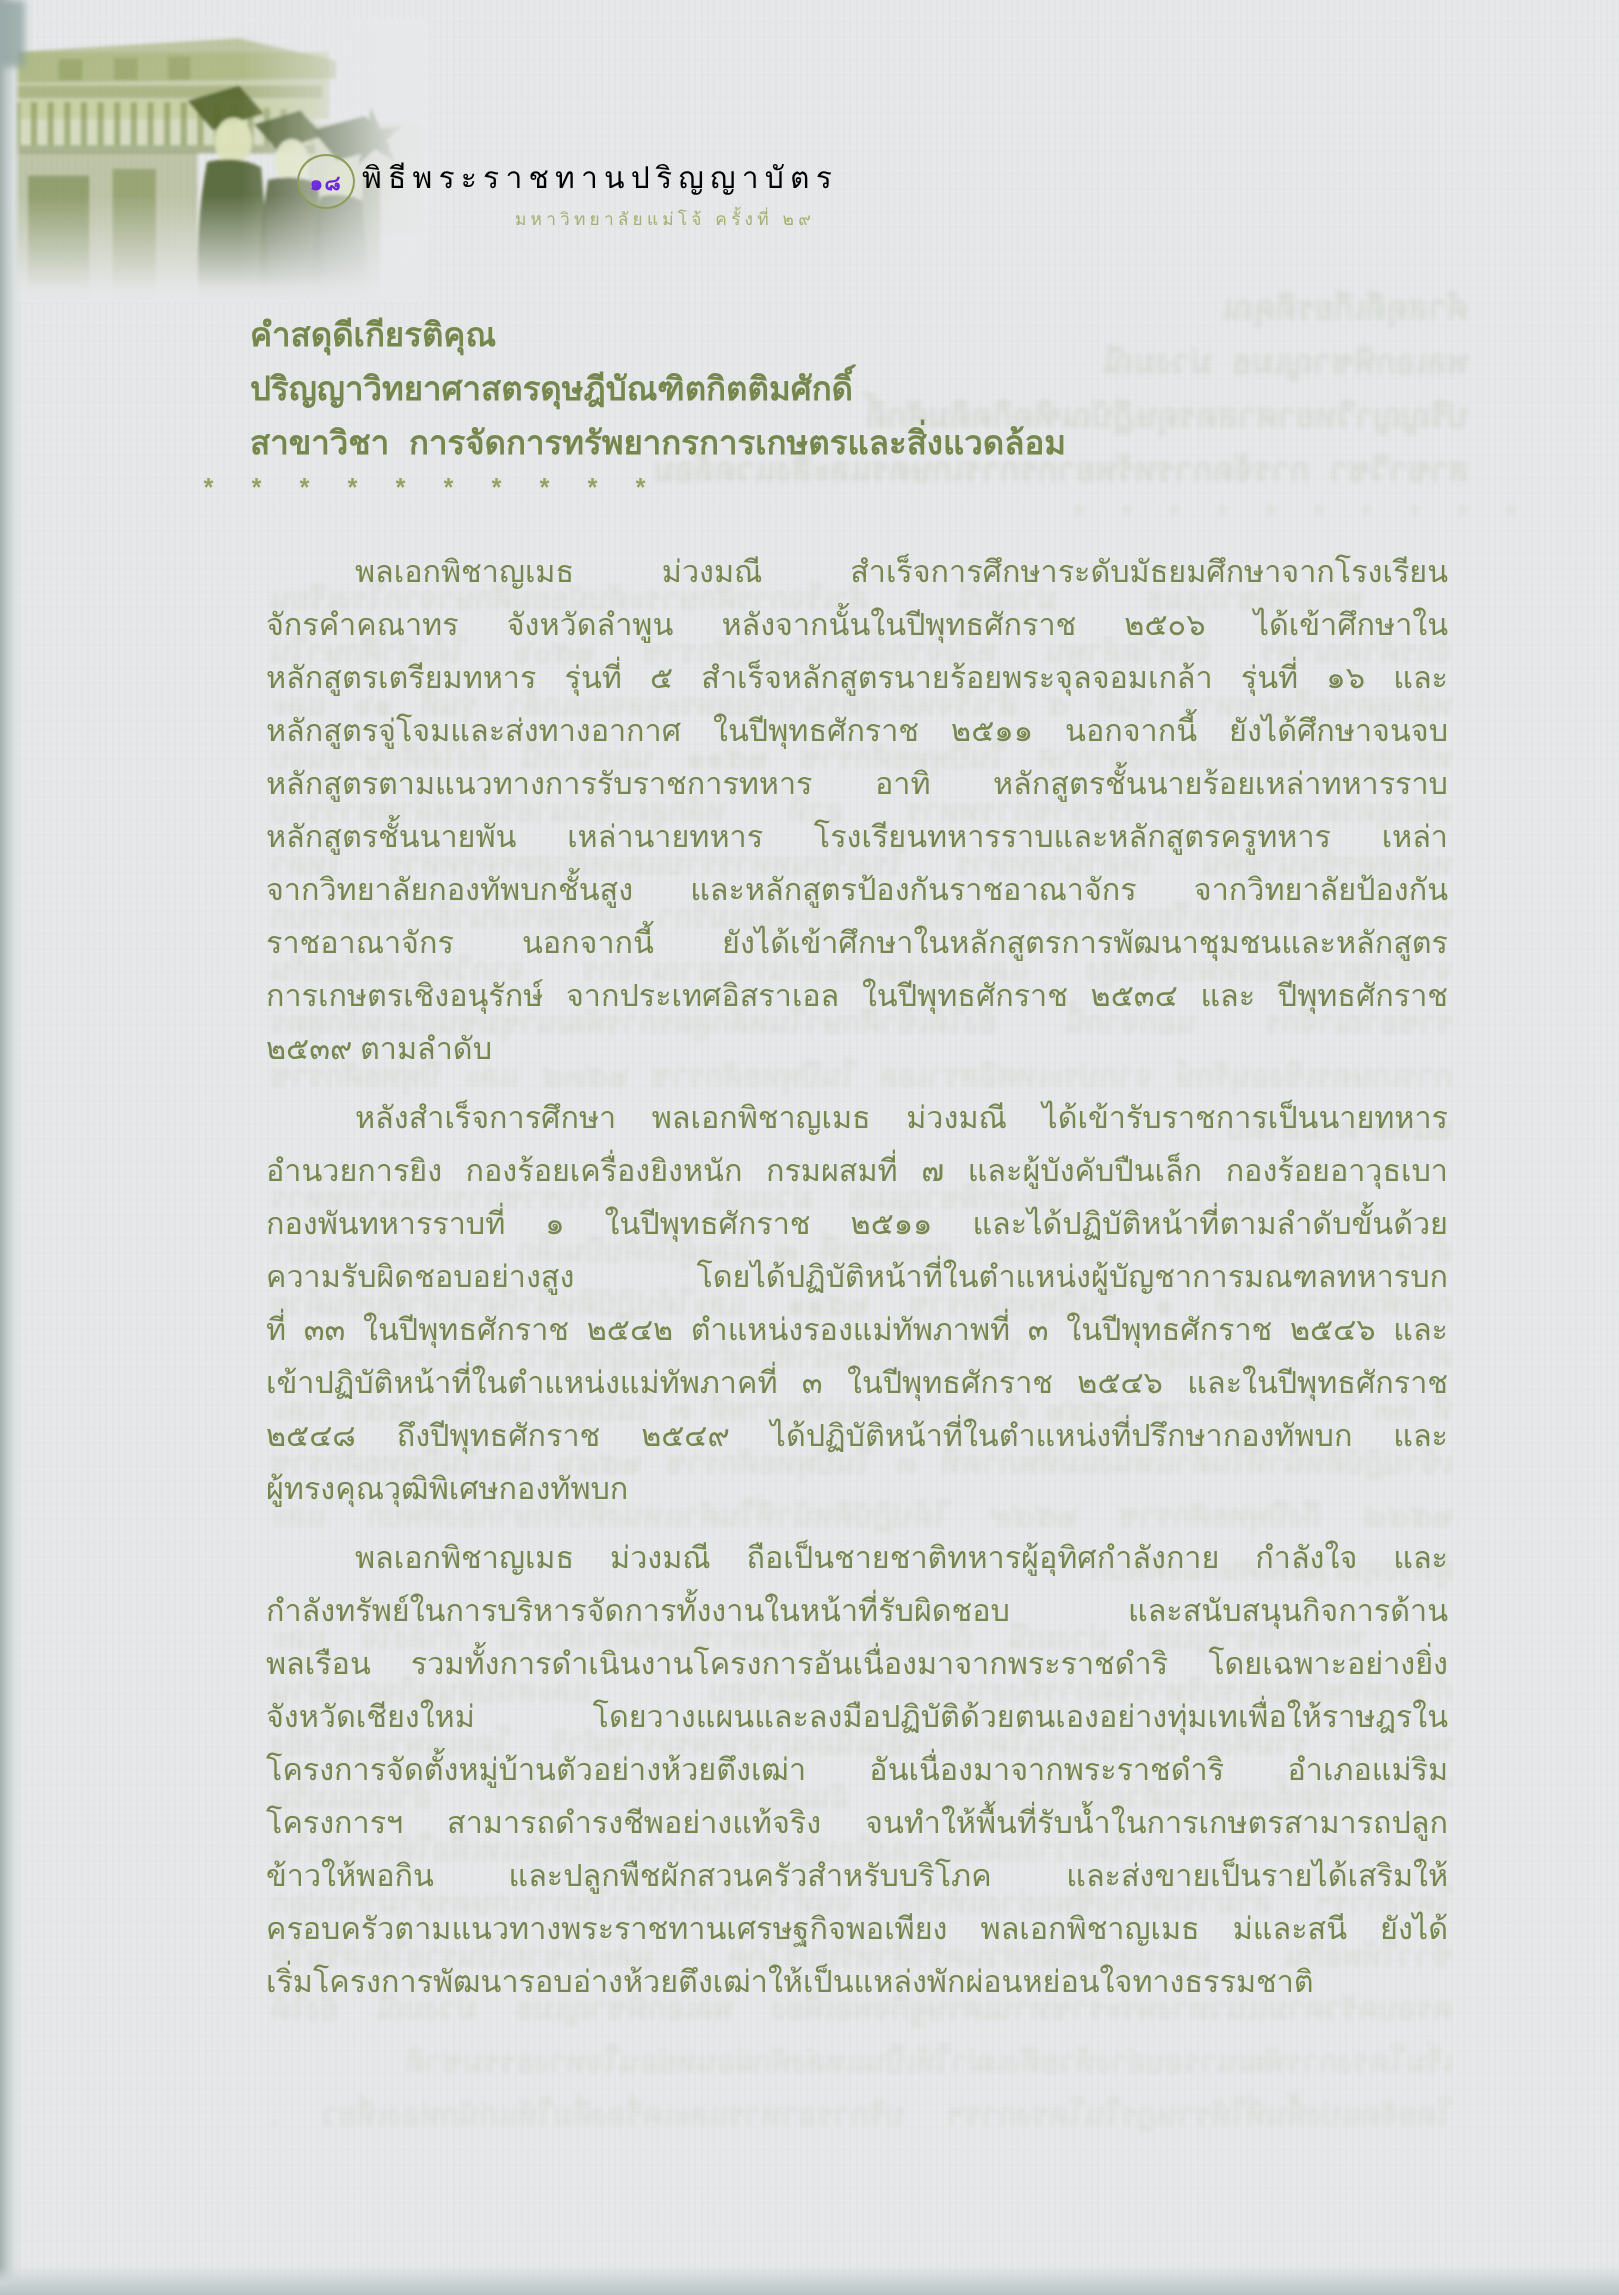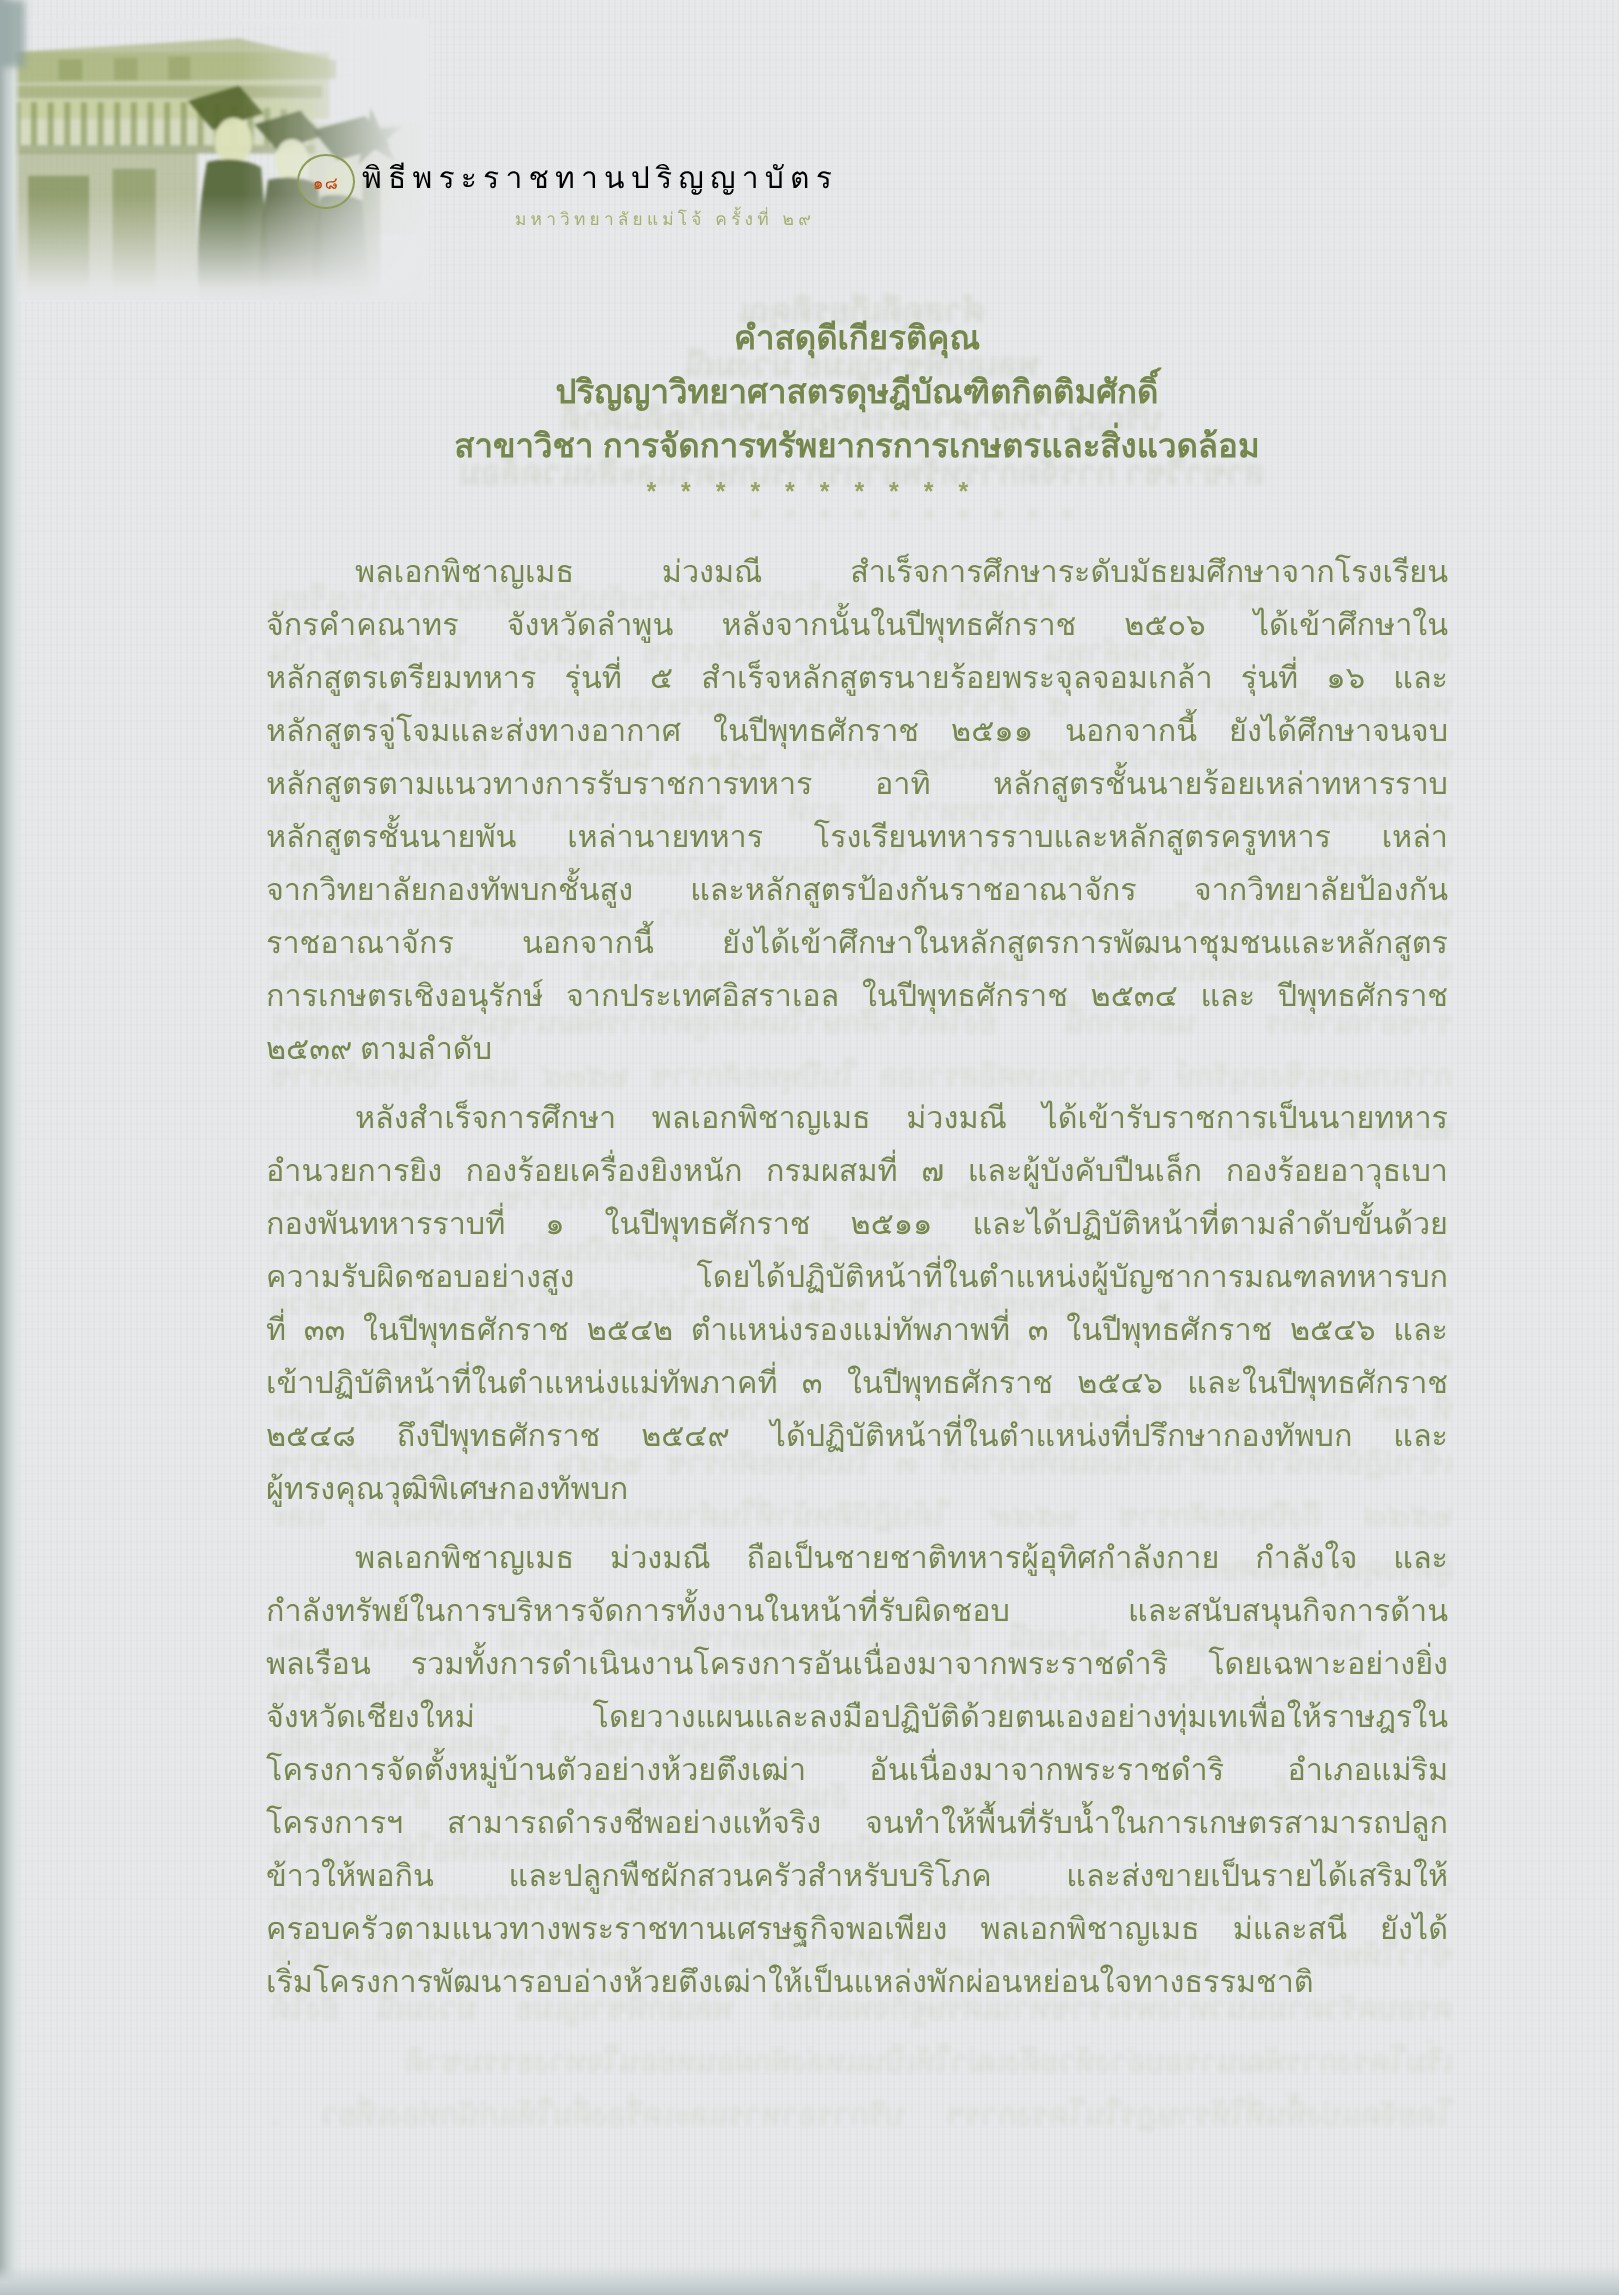--- a/index.html
+++ b/index.html
@@ -39,21 +39,21 @@
 
   
   .page-badge {
     position:absolute; left:297px; top:154px; width:58px; height:55px; z-index:4;
     border:2.8px solid #8d9c58; border-radius:50%;
     display:flex; align-items:center; justify-content:center;
     background:rgba(230,234,222,0.15);
   }
   .page-badge span {
     font-family:"DejaVu Sans","Liberation Sans",sans-serif;
-    font-size:17px; color:#c2410c; letter-spacing:1.4px; transform:translateY(1.4px);
+    font-size:21px; color:#6d28d9; letter-spacing:1.4px; transform:translateY(1.4px);font-weight:bold;
   }
 
   
   .hdr-title {
     position:absolute; left:362px; top:162px; width:471px; z-index:4;
     font-family:"DejaVu Sans","Liberation Sans",sans-serif;
     font-size:30px; line-height:32px; letter-spacing:6.2px;
     color:#000000; white-space:nowrap;
   }
   .hdr-subtitle {
@@ -74,22 +74,22 @@
     filter:blur(2.1px);
     color:#7f904f;
   }
 
   
   #printed-text {
     position:absolute; left:250px; top:311px; width:1214px; z-index:5;
     color:#76864e;
   }
   .title-block {
-    text-align:center;
-    font-family:Liberation Sans, sans-serif;
+    text-align:left;
+    font-family:Liberation Mono, monospace;
     font-weight:bold;
     color:#75874c;
   }
   .title-line { height:54px; line-height:54px; font-size:33px; }
   .sep-line {
     height:42px; line-height:36px; font-size:25px; font-weight:bold;
     color:#97a262; word-spacing:15.2px; letter-spacing:1.4px;
     transform:translateX(-49px);
   }
   .body-block { margin-top:30.5px; font-size:30.5px; }

